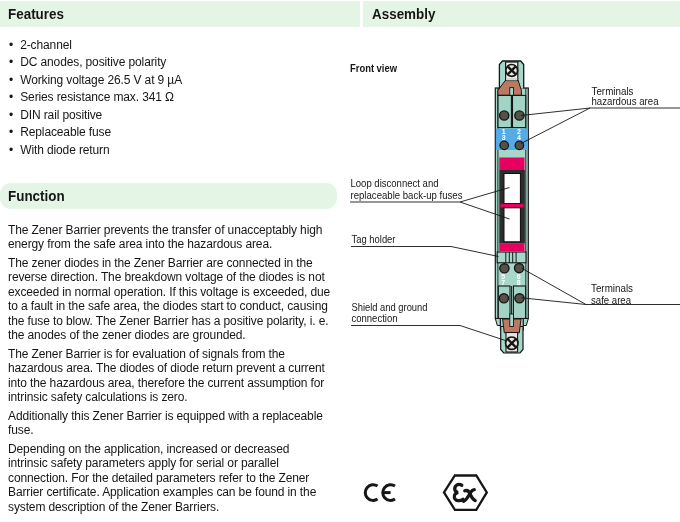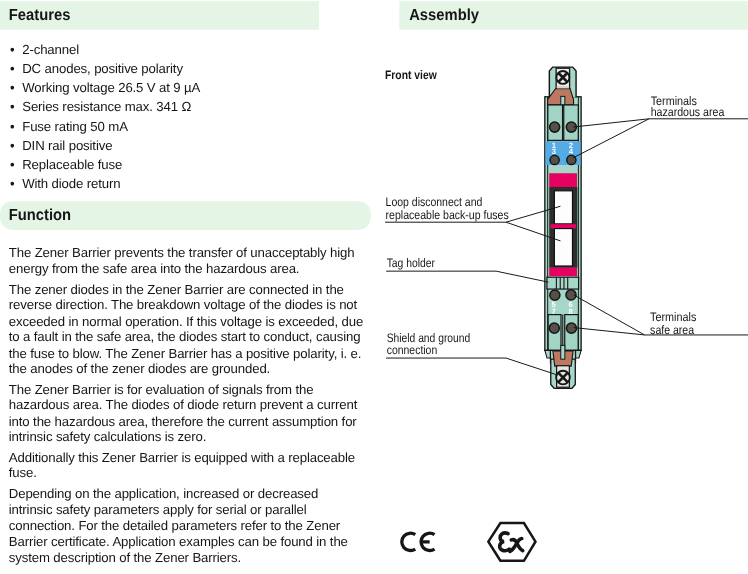--- a/index.html
+++ b/index.html
@@ -2,21 +2,21 @@
 <html><head>
 <meta charset="utf-8">
 <style>
   html,body{margin:0;padding:0;}
   body{width:680px;height:522px;position:relative;background:#ffffff;
        font-family:"Liberation Sans",sans-serif;color:#161616;overflow:hidden;}
   .bar{position:absolute;height:26px;background:#e4f5e6;}
   .bar span{position:absolute;left:8px;top:4.7px;font-size:14.6px;font-weight:bold;
             transform:scaleX(0.92);transform-origin:0 0;white-space:nowrap;}
   .barA span{left:8.5px;}
-  #features{left:0;top:1px;width:290px;}
+  #features{left:0;top:1px;width:360px;}
   #assembly{left:363px;top:1px;width:398px;}
   .blist{position:absolute;left:8px;top:36.7px;font-size:12px;line-height:17.5px;letter-spacing:-0.12px;}
   .blist .b{position:relative;padding-left:12.2px;}
   .blist .b:before{content:"\2022";position:absolute;left:1px;}
   .ftext{position:absolute;left:8px;top:222.5px;width:334px;font-size:12px;line-height:14.5px;letter-spacing:-0.12px;}
   .ftext p{margin:0 0 4px 0;}
   svg{position:absolute;left:0;top:0;}
   .lbl{font-size:11.2px;fill:#161616;font-family:"Liberation Sans",sans-serif;}
   .num{font-size:7px;font-weight:bold;fill:#ffffff;font-family:"Liberation Sans",sans-serif;text-anchor:middle;}
 </style>
@@ -27,21 +27,20 @@
   </div>
 <div id="assembly" class="bar barA">
     <span>Assembly</span>
   </div>
 
 <div class="blist">
   <div class="b">2-channel</div>
   <div class="b">DC anodes, positive polarity</div>
   <div class="b">Working voltage 26.5 V at 9 µA</div>
   <div class="b">Series resistance max. 341 Ω</div>
-  <div class="b">Fuse rating 50 mA</div>
   <div class="b">DIN rail positive</div>
   <div class="b">Replaceable fuse</div>
   <div class="b">With diode return</div>
 </div>
 
 <div id="function" class="bar" style="left:0;top:183px;width:337px;border-radius:11px;">
     <span>Function</span>
   </div>
 
 <div class="ftext">

